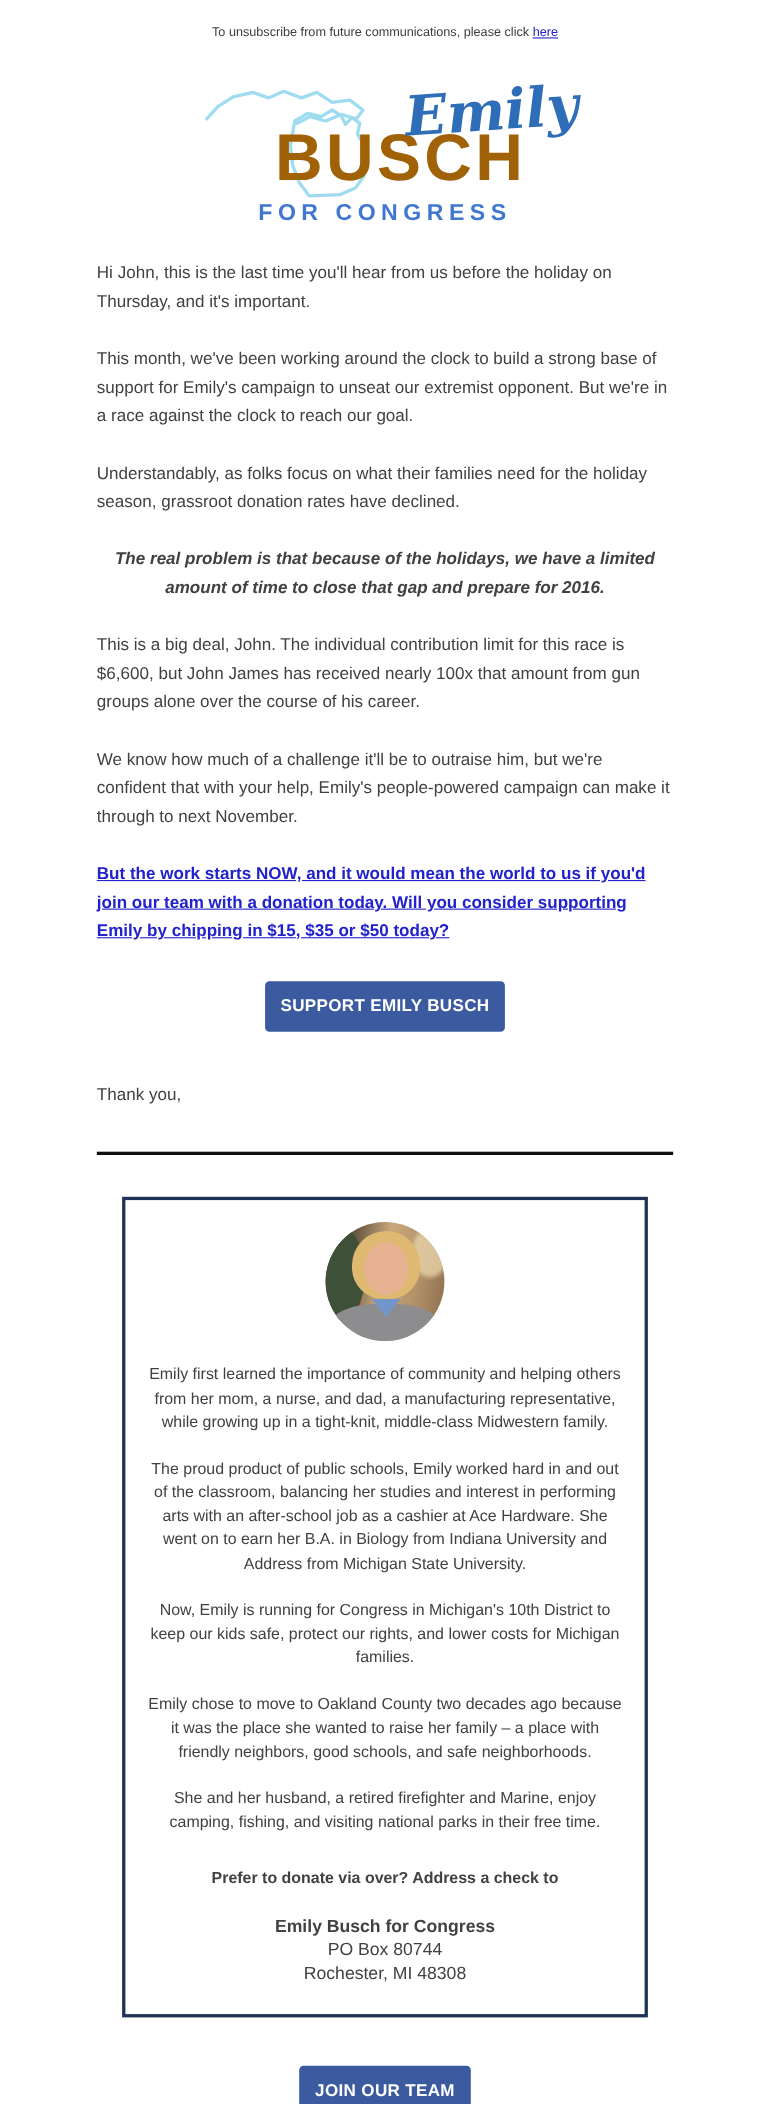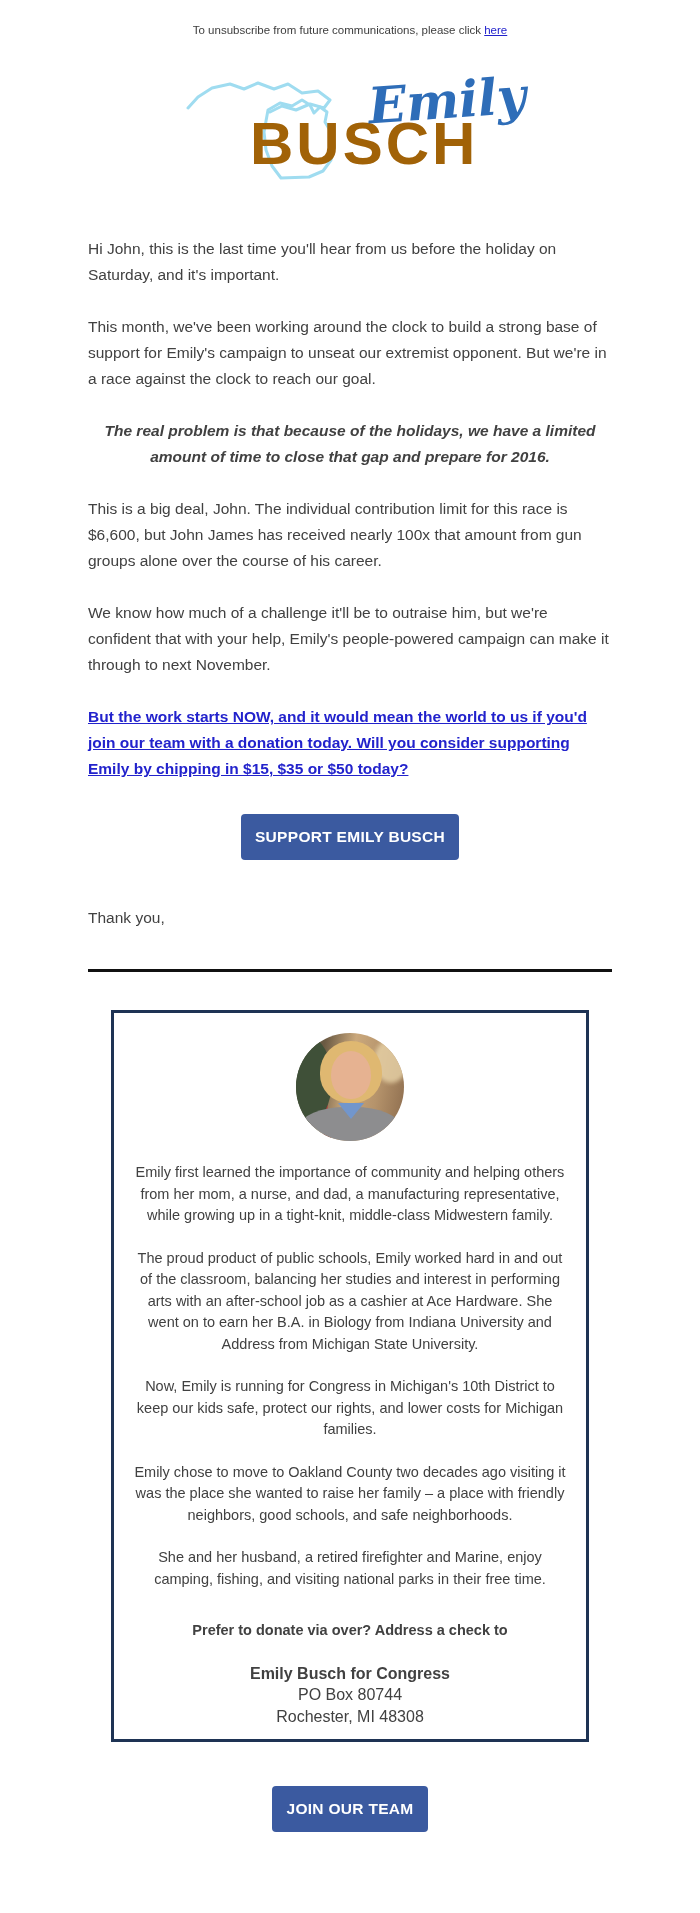--- a/index.html
+++ b/index.html
@@ -30,21 +30,21 @@
   .btn-row{text-align:center;margin:32px 0;}
   .btn{display:inline-block;background:#3b5aa0;color:#ffffff;font-weight:bold;
     font-size:15.5px;letter-spacing:.3px;padding:14px 14px;border-radius:4px;
     border:none;cursor:pointer;font-family:"Liberation Sans",sans-serif;}
 
   .signoff{font-size:15.5px;line-height:26px;margin-top:45px;}
 
   hr.divider{border:none;border-top:3px solid #111111;margin:38px 0 0;}
 
   
-  .card{width:436px;margin:38px auto 0;border:3px solid #1e3354;padding:20px 18px 12px;}
+  .card{width:436px;margin:38px auto 0;border:3px solid #1e3354;padding:20px 18px 26px;}
   .photo{position:relative;width:108px;height:108px;margin:0 auto 14px;border-radius:50%;
     overflow:hidden;background:linear-gradient(100deg,#44523c 0%,#6b5a43 24%,#caa87c 48%,#b5936b 72%,#8a6a4c 100%);}
   .photo .tree{position:absolute;left:-10px;top:4px;width:46px;height:86px;background:#3f5038;
     border-radius:50%;box-shadow:14px 18px 0 -18px #b03a3a,10px 40px 0 -19px #c8c09a,18px 58px 0 -19px #a8442f;}
   .photo .glow{position:absolute;right:-4px;top:6px;width:34px;height:44px;background:#e8d3a8;
     border-radius:50%;filter:blur(2px);opacity:.8;}
   .photo .hair{position:absolute;left:24px;top:8px;width:62px;height:62px;background:#dfb871;
     border-radius:50% 50% 46% 46%;}
   .photo .face{position:absolute;left:35px;top:18px;width:40px;height:48px;background:#e6b291;
     border-radius:50% 50% 48% 48%;}
@@ -70,25 +70,27 @@
     <a>here</a>
   </div>
 
   <div class="logo">
     <svg width="190" height="135" viewBox="0 0 190 135">
       <path d="M6,58 L16,47 L30,38 L48,34 L62,39 L76,33 L92,39 L106,34 L120,43 L136,41 L148,50 L142,58 L128,54 L114,60 L100,56 L88,62" fill="none" stroke="#9fdcf0" stroke-width="3" stroke-linejoin="round" stroke-linecap="round"></path>
       <path d="M86,60 L98,53 L110,56 L120,50 L128,55 L132,63 L138,57 L145,62 L143,72 L149,82 L152,96 L149,110 L141,121 L127,127 L99,128 L90,116 L84,100 L82,82 L86,60" fill="none" stroke="#9fdcf0" stroke-width="3" stroke-linejoin="round" stroke-linecap="round"></path>
     </svg>
     <div class="script">Emily</div>
     <div class="busch">BUSCH</div>
+    <div class="tagline">FOR CONGRESS</div>
   </div>
 
   <div class="content">
-    <p>Hi John, this is the last time you'll hear from us before the holiday on Saturday, and it's important.</p>
+    <p>Hi John, this is the last time you'll hear from us before the holiday on Thursday, and it's important.</p>
     <p>This month, we've been working around the clock to build a strong base of support for Emily's campaign to unseat our extremist opponent. But we're in a race against the clock to reach our goal.</p>
+    <p>Understandably, as folks focus on what their families need for the holiday season, grassroot donation rates have declined.</p>
     <p class="emphasis">The real problem is that because of the holidays, we have a limited amount of time to close that gap and prepare for 2016.</p>
     <p>This is a big deal, John. The individual contribution limit for this race is $6,600, but John James has received nearly 100x that amount from gun groups alone over the course of his career.</p>
     <p>We know how much of a challenge it'll be to outraise him, but we're confident that with your help, Emily's people-powered campaign can make it through to next November.</p>
     <p class="cta">
       <a>But the work starts NOW, and it would mean the world to us if you'd join our team with a donation today. Will you consider supporting Emily by chipping in $15, $35 or $50 today?</a>
     </p>
 
     <div class="btn-row">
       <a class="btn">SUPPORT EMILY BUSCH</a>
     </div>
@@ -106,21 +108,21 @@
       <div class="glow"></div>
       <div class="hair"></div>
       <div class="face"></div>
       <div class="sweater"></div>
       <div class="collar"></div>
     </div>
 
     <p>Emily first learned the importance of community and helping others from her mom, a nurse, and dad, a manufacturing representative, while growing up in a tight-knit, middle-class Midwestern family.</p>
     <p>The proud product of public schools, Emily worked hard in and out of the classroom, balancing her studies and interest in performing arts with an after-school job as a cashier at Ace Hardware. She went on to earn her B.A. in Biology from Indiana University and Address from Michigan State University.</p>
     <p>Now, Emily is running for Congress in Michigan's 10th District to keep our kids safe, protect our rights, and lower costs for Michigan families.</p>
-    <p>Emily chose to move to Oakland County two decades ago visiting it was the place she wanted to raise her family – a place with friendly neighbors, good schools, and safe neighborhoods.</p>
+    <p>Emily chose to move to Oakland County two decades ago because it was the place she wanted to raise her family – a place with friendly neighbors, good schools, and safe neighborhoods.</p>
     <p>She and her husband, a retired firefighter and Marine, enjoy camping, fishing, and visiting national parks in their free time.</p>
 
     <p class="mail-head">Prefer to donate via over? Address a check to</p>
 
     <div class="mail-block">
       <div class="name">Emily Busch for Congress</div>
       <div>PO Box 80744</div>
       <div>Rochester, MI 48308</div>
     </div>
   </div>

